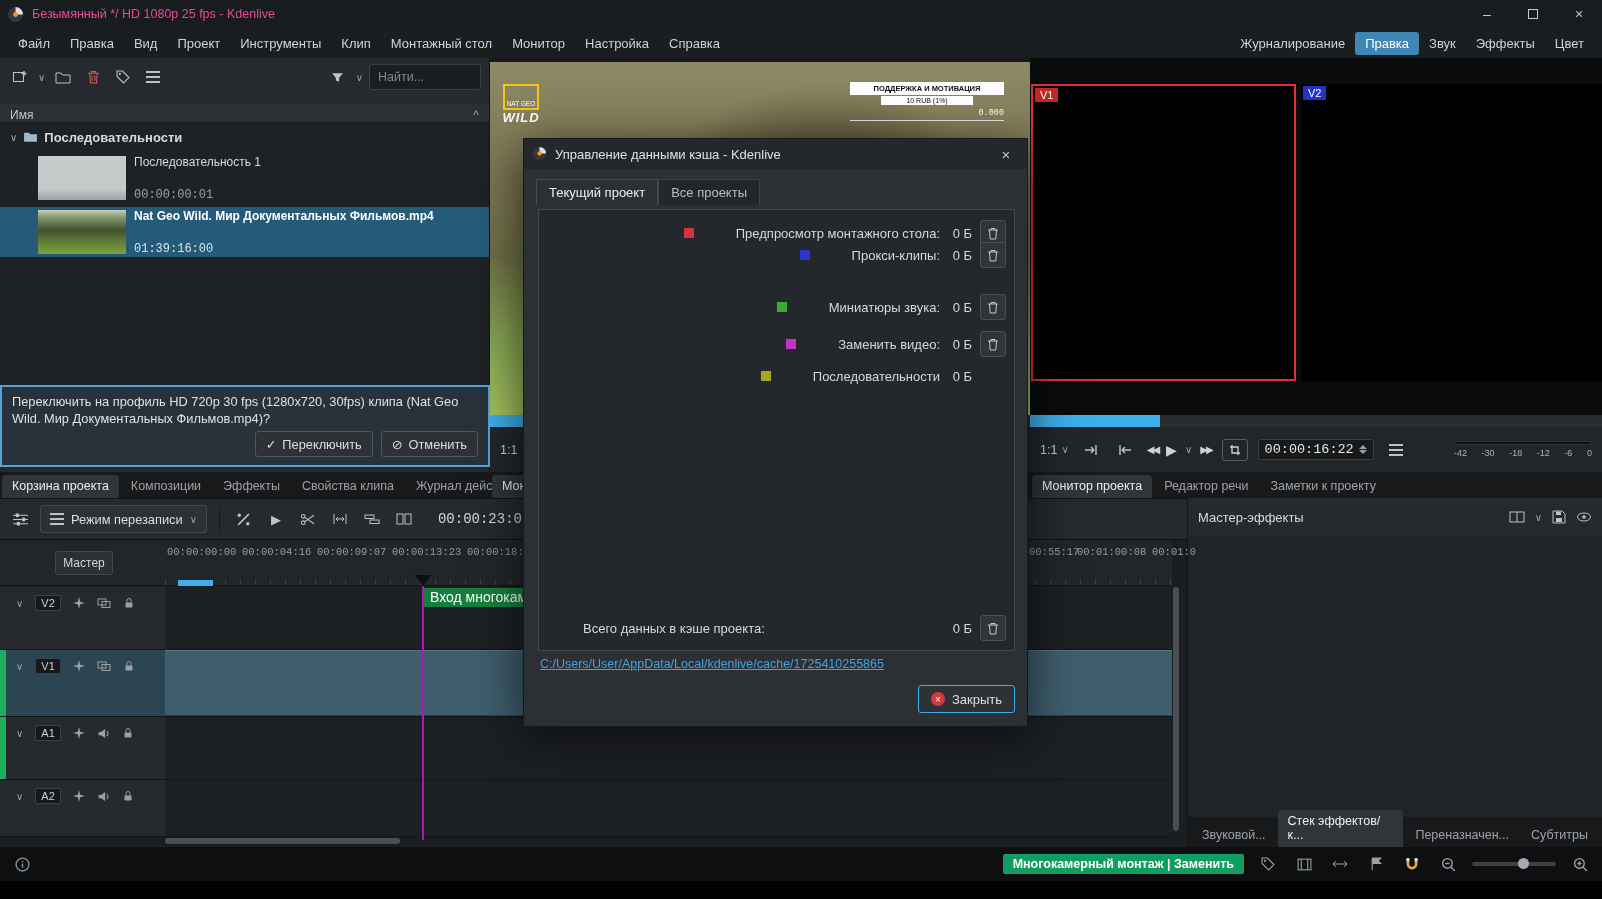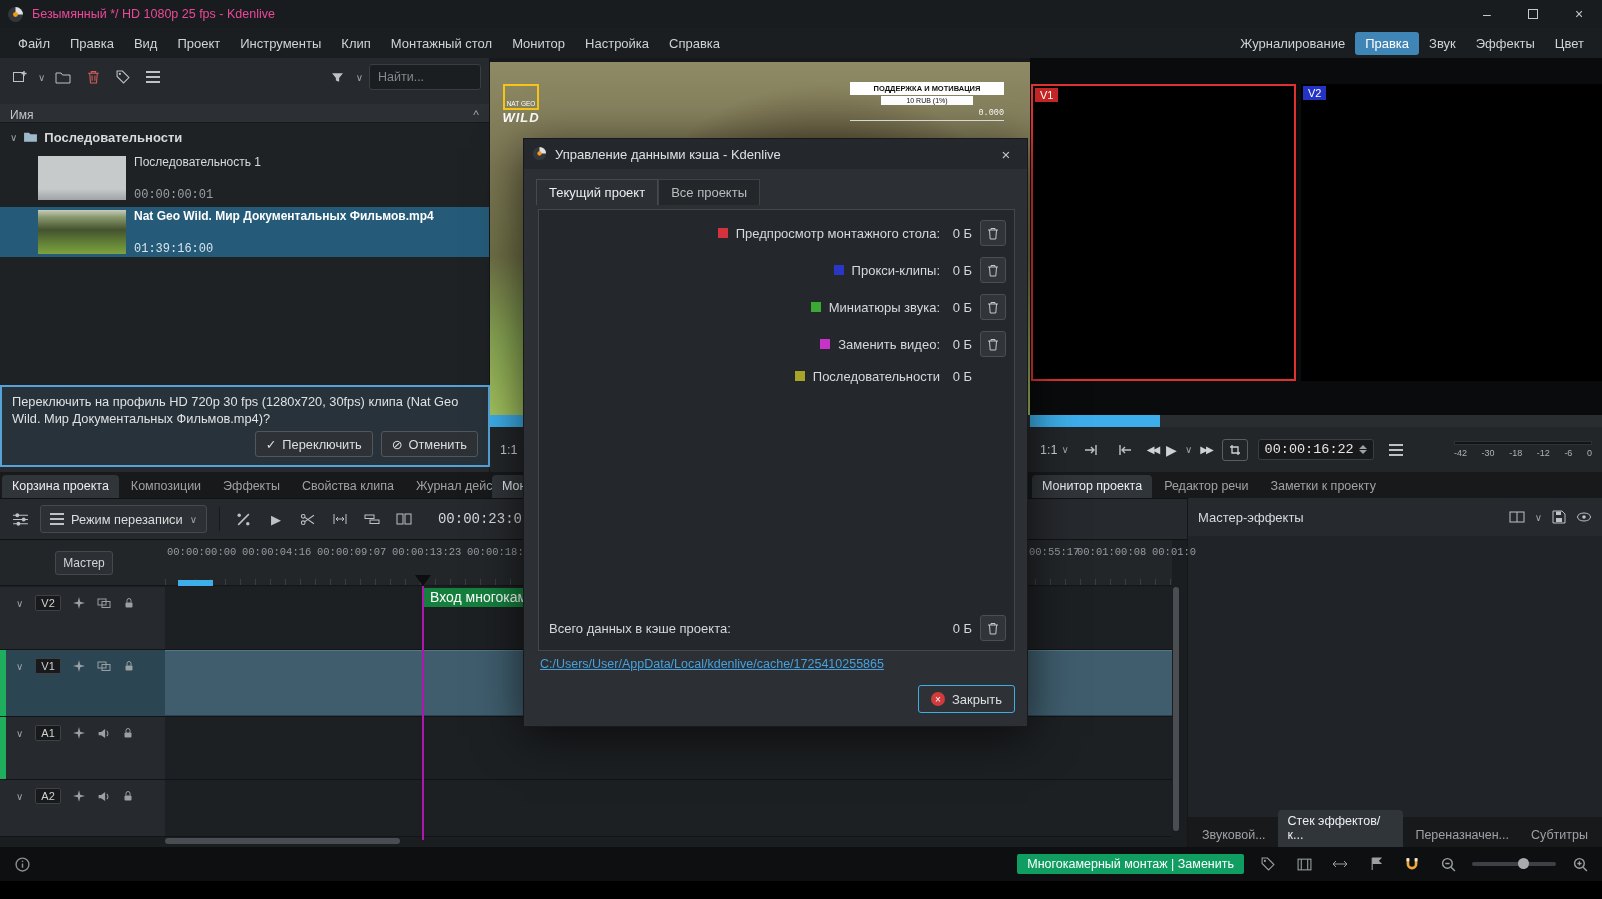--- a/index.html
+++ b/index.html
@@ -135,31 +135,31 @@
   .dialog { position:absolute; left:523px; top:138px; width:505px; height:589px; background:#2c3034; border:1px solid #17191b; box-shadow:0 10px 44px rgba(0,0,0,.65); z-index:50; }
   .dlg-title { position:absolute; left:0; top:0; width:100%; height:30px; background:#24282c; display:flex; align-items:center; padding:0 8px; }
   .dlg-title-text { font-size:13px; color:#dfe0e2; margin-left:6px; }
   .dlg-close { margin-left:auto; color:#c6c8ca; font-size:15px; width:26px; text-align:center; }
   .dlg-tabs { position:absolute; left:12px; top:40px; display:flex; }
   .dlg-tab { padding:5px 12px; font-size:13px; color:#b9bcbe; background:#24272a; border:1px solid #3e4246; border-bottom:none; }
   .dlg-tab.active { background:#2c3034; color:#eceeef; position:relative; top:0; border-color:#46494d; }
   .dlg-frame { position:absolute; left:14px; top:70px; width:477px; height:442px; border:1px solid #44484c; background:#24272b; }
   .cache-row { position:absolute; right:8px; height:30px; display:flex; align-items:center; gap:8px; }
   .swatch { width:10px; height:10px; flex:0 0 auto; }
-  .cache-label { font-size:13px; color:#d6d8da; }
+  .cache-label { font-size:13px; color:#d6d8da;margin-left:34px; }
   .cache-value { font-size:13px; color:#d6d8da; min-width:24px; text-align:right; }
   .sq-btn { width:26px; height:26px; background:#31353a; border:1px solid #4b4f54; border-radius:3px; display:inline-flex; align-items:center; justify-content:center; color:#c6c8ca; }
   .sq-btn.ghost { visibility:hidden; }
   .total-row { position:absolute; left:10px; right:8px; bottom:8px; height:28px; display:flex; align-items:center; }
   .cache-link { position:absolute; left:16px; top:518px; font-size:12.5px; color:#45a1dd; text-decoration:underline; }
   .dlg-closebtn { position:absolute; right:12px; top:546px; height:28px; background:#2e3236; border:1px solid #3daee9; border-radius:3px; display:inline-flex; align-items:center; gap:7px; padding:0 12px; color:#dcdedf; font-size:13px; }
   .xcircle { width:14px; height:14px; border-radius:50%; background:#d23b3b; color:#fff; font-size:10px; display:inline-flex; align-items:center; justify-content:center; }
 
   
-  .statusbar { position:absolute; left:0; top:847px; width:1602px; height:34px; background:#0d0f11; display:flex; align-items:center; padding:0 10px; }
+  .statusbar { position:absolute; left:0; top:847px; width:1602px; height:34px; background:#0d0f11; display:flex; align-items:center; padding:0 10px;font-weight:bold; }
   .sb-right { margin-left:auto; display:flex; align-items:center; gap:12px; }
   .sb-badge { background:#0f9d62; color:#fff; font-size:12.5px; padding:3px 10px; border-radius:2px; }
   .slider { width:84px; height:4px; background:#3d4145; border-radius:2px; position:relative; }
   .slider .knob { position:absolute; left:55%; top:-4px; width:11px; height:11px; border-radius:50%; background:#a7abaf; }
   .black-strip { position:absolute; left:0; top:881px; width:1602px; height:18px; background:#000; }
 
   svg { display:block; }
 </style>
 </head>
 <body>
@@ -686,21 +686,21 @@
       <div class="cache-row" style="top:8px">
         <span class="swatch" style="background: rgb(212, 50, 60);"></span>
         <span class="cache-label">Предпросмотр монтажного стола:</span>
         <span class="cache-value">0 Б</span>
         <span class="sq-btn">
           <svg viewBox="0 0 12 13" width="12" height="13">
               <path d="M1 3h10M4 3V1.5h4V3M2.5 3l.7 9h5.6l.7-9" stroke="#c6c8ca" fill="none"></path>
             </svg>
         </span>
       </div>
-      <div class="cache-row" style="top:45px">
+      <div class="cache-row" style="top:30px">
         <span class="swatch" style="background: rgb(43, 53, 200);"></span>
         <span class="cache-label">Прокси-клипы:</span>
         <span class="cache-value">0 Б</span>
         <span class="sq-btn">
           <svg viewBox="0 0 12 13" width="12" height="13">
               <path d="M1 3h10M4 3V1.5h4V3M2.5 3l.7 9h5.6l.7-9" stroke="#c6c8ca" fill="none"></path>
             </svg>
         </span>
       </div>
       <div class="cache-row" style="top:82px">

